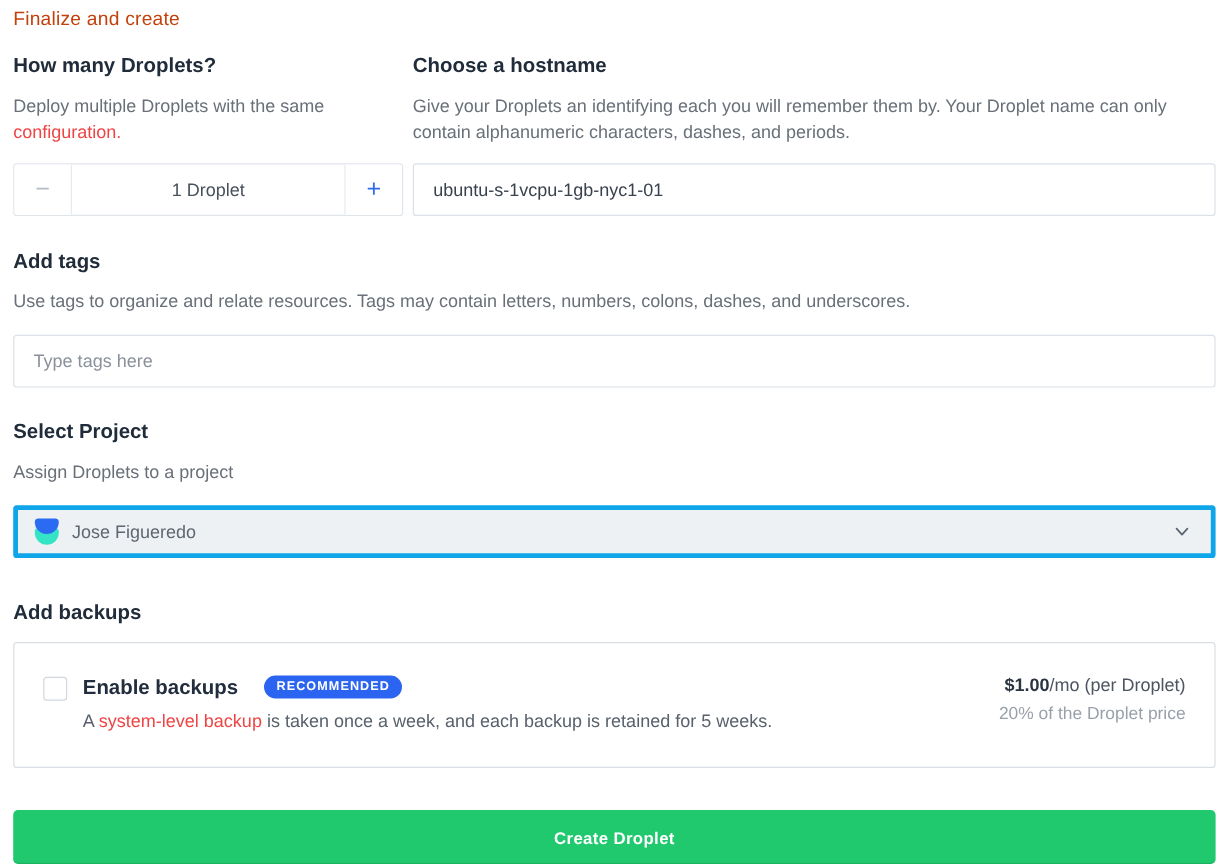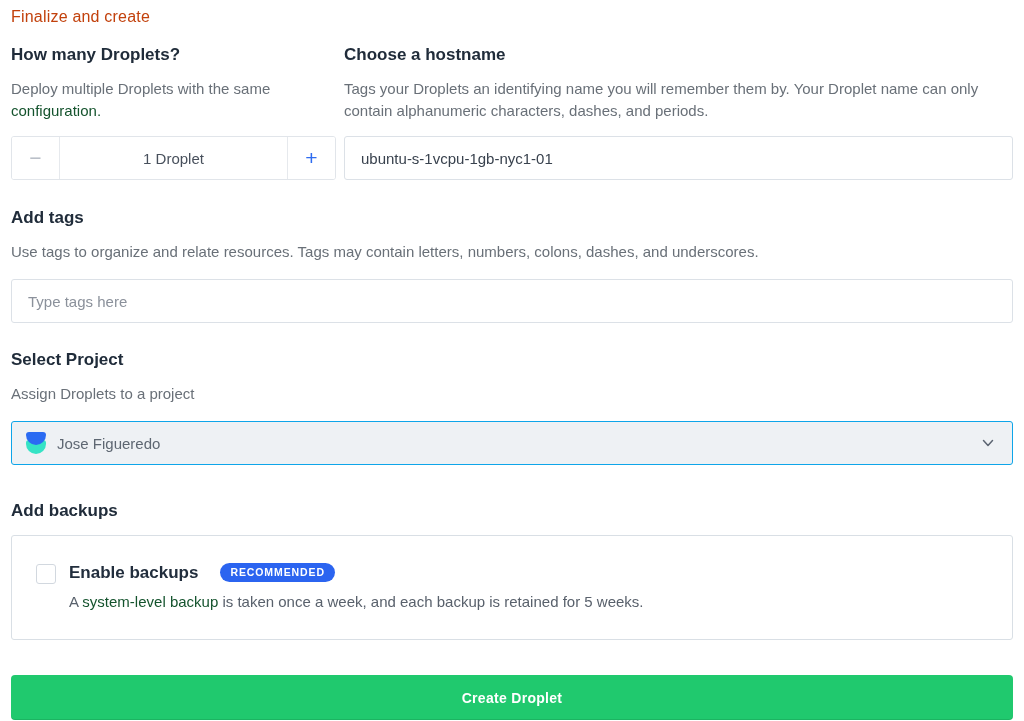--- a/index.html
+++ b/index.html
@@ -25,21 +25,21 @@
     font-size: 17px;
     font-weight: 700;
     color: #202c3a;
   }
   p.desc {
     margin: 0 0 20px 0;
     font-size: 15px;
     line-height: 22px;
     color: #697078;
   }
-  a.link { color: #14532d; text-decoration: none; cursor: pointer; }
+  a.link { color: #ef4444; text-decoration: none; cursor: pointer; }
 
   .top-grid {
     display: grid;
     grid-template-columns: 325px 1fr;
     column-gap: 8px;
     align-items: start;
   }
   .top-grid .desc { min-height: 44px; margin-bottom: 14px; }
 
   
@@ -94,21 +94,21 @@
   .section-project { margin-top: 27px; }
   .section-backups { margin-top: 36px; }
   .section-tags .desc, .section-project .desc { margin-bottom: 16px; }
 
   
   .project-select {
     display: flex;
     align-items: center;
     height: 44px;
     background: #eef1f4;
-    border: 1px solid #0ea5e9;
+    border: 4px solid #0ea5e9;
     border-radius: 3px;
     padding: 0 16px 0 14px;
     cursor: pointer;
   }
   .project-icon { position: relative; width: 20px; height: 22px; margin-right: 11px; flex: 0 0 20px; }
   .project-icon .bowl-bottom {
     position: absolute; left: 0; top: 8px; width: 20px; height: 14px;
     background: #35e3c5;
     border-radius: 3px 3px 10px 10px;
   }
@@ -195,21 +195,21 @@
           </button>
         <div class="step-value">1 Droplet</div>
         <button class="step-btn plus">
             <span>+</span>
           </button>
       </div>
     </section>
 
     <section>
       <h2 class="section-heading">Choose a hostname</h2>
-      <p class="desc">Tags your Droplets an identifying name you will remember them by. Your Droplet name can only contain alphanumeric characters, dashes, and periods.</p>
+      <p class="desc">Give your Droplets an identifying each you will remember them by. Your Droplet name can only contain alphanumeric characters, dashes, and periods.</p>
       <input type="text" class="text-input" value="ubuntu-s-1vcpu-1gb-nyc1-01" style="">
     </section>
 
   </div>
 
   <section class="section-tags">
     <h2 class="section-heading">Add tags</h2>
     <p class="desc">Use tags to organize and relate resources. Tags may contain letters, numbers, colons, dashes, and underscores.</p>
     <input type="text" class="text-input" placeholder="Type tags here" style="">
   </section>
@@ -235,18 +235,22 @@
     <h2 class="section-heading">Add backups</h2>
     <div class="backups-card">
       <span class="checkbox" role="checkbox" aria-checked="false"></span>
       <div class="backups-main">
         <div class="backups-label-row">
           <span class="backups-label">Enable backups</span>
           <span class="badge">RECOMMENDED</span>
         </div>
         <div class="backups-desc"><span>A </span><a class="link">system-level backup</a><span> is taken once a week, and each backup is retained for 5 weeks.</span></div>
       </div>
+      <div class="backups-price">
+        <div class="price-line"><b>$1.00</b><span>/mo (per Droplet)</span></div>
+        <div class="price-note">20% of the Droplet price</div>
+      </div>
     </div>
   </section>
 
   <button class="create-btn">Create Droplet</button>
 
 </div>
 
 </body></html>

